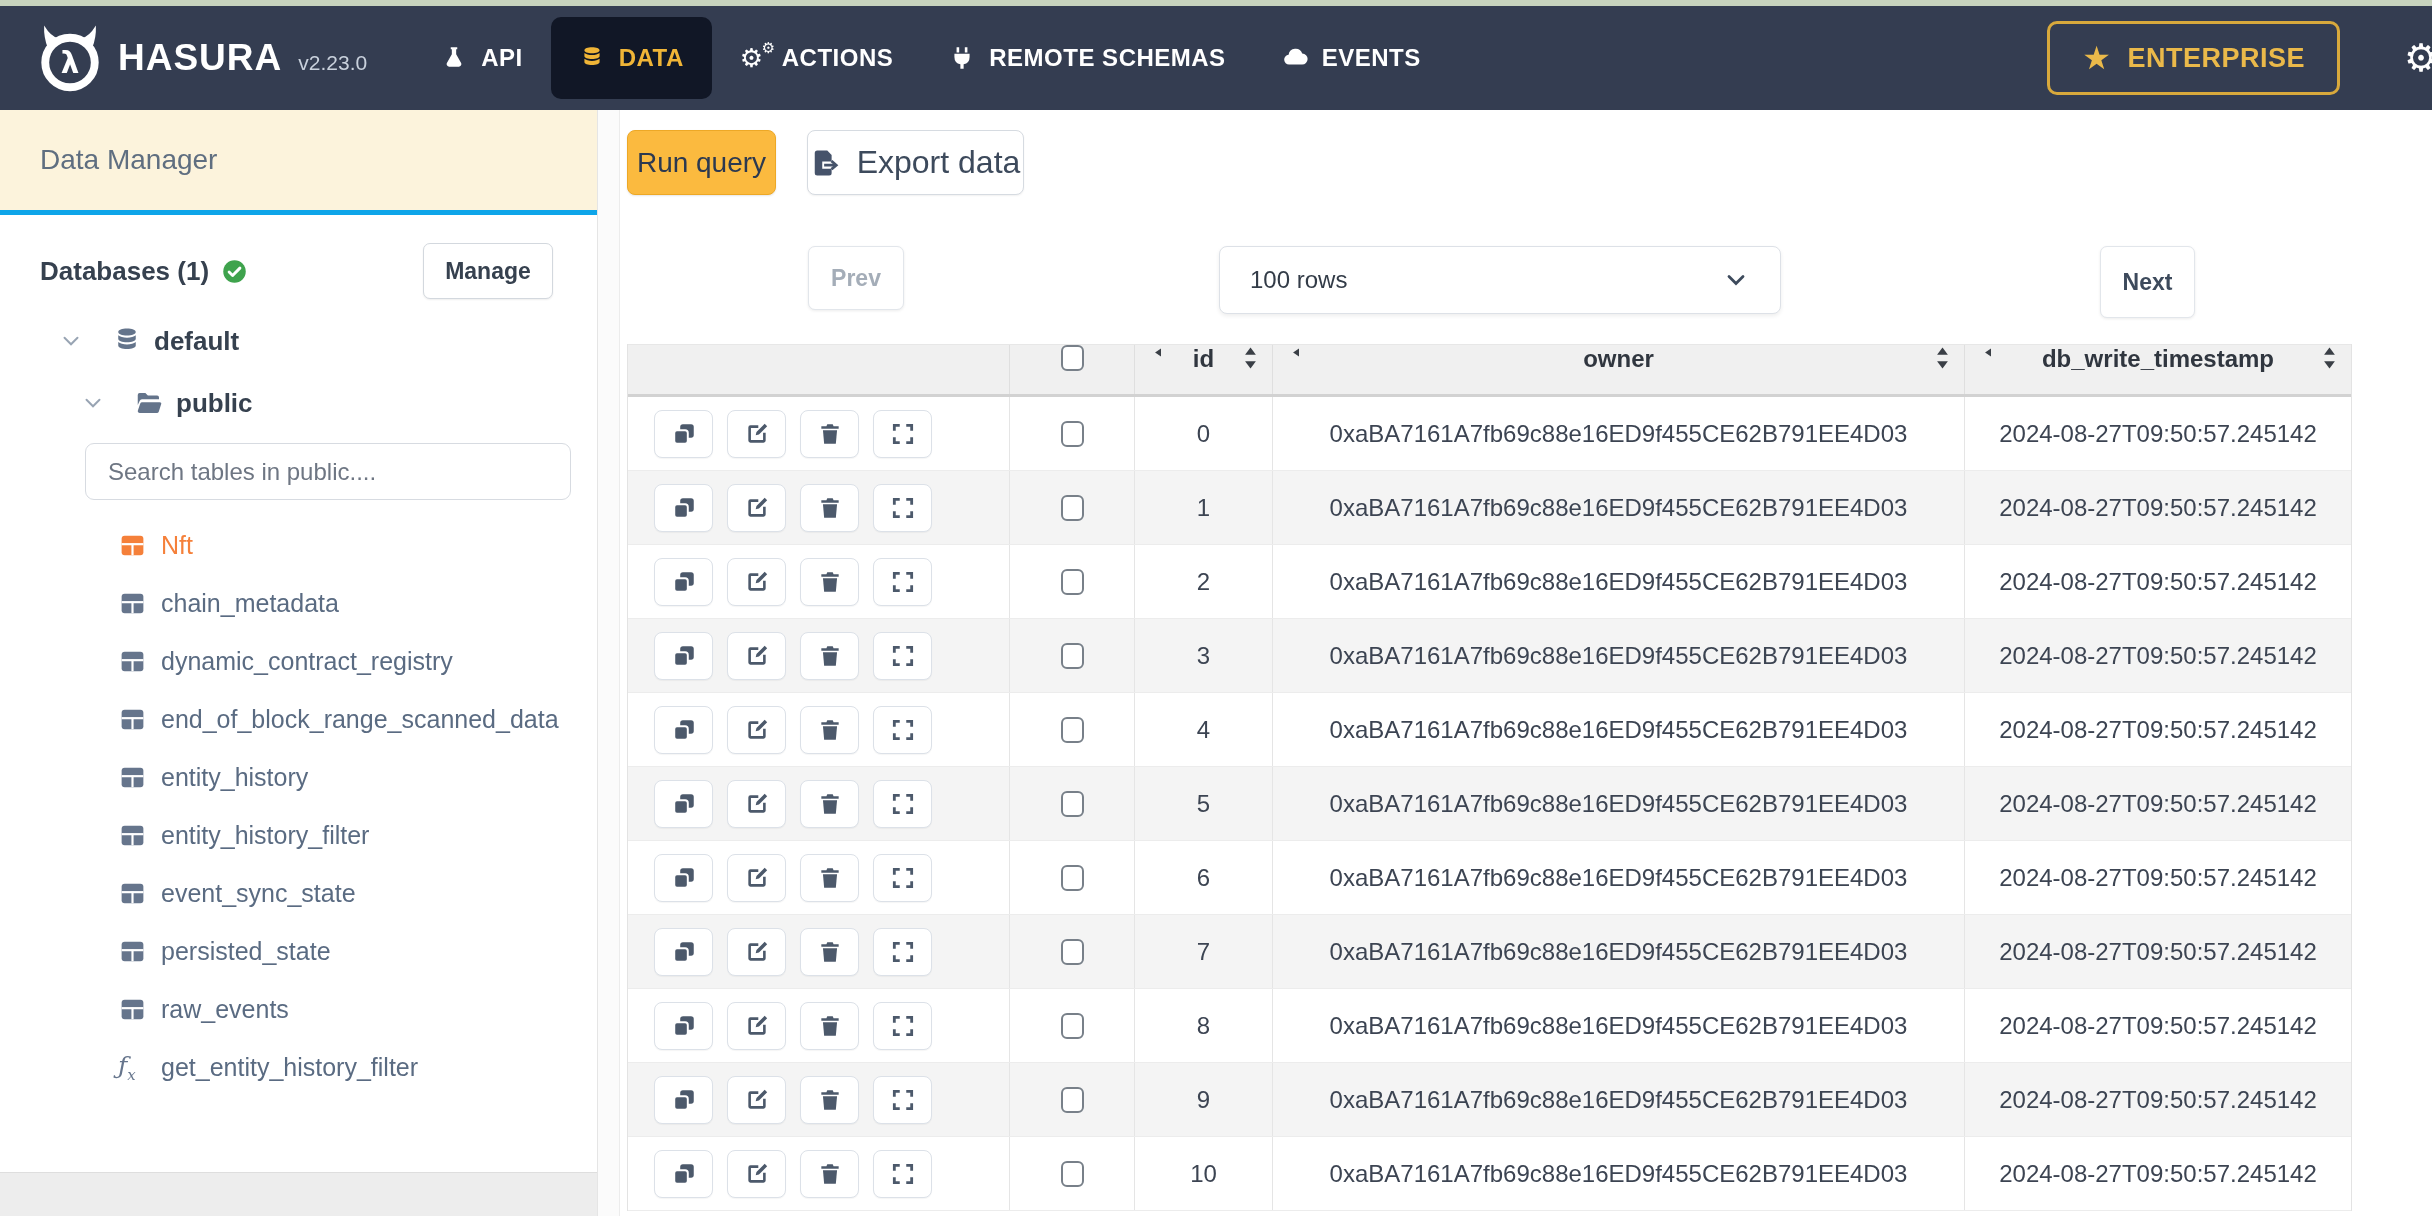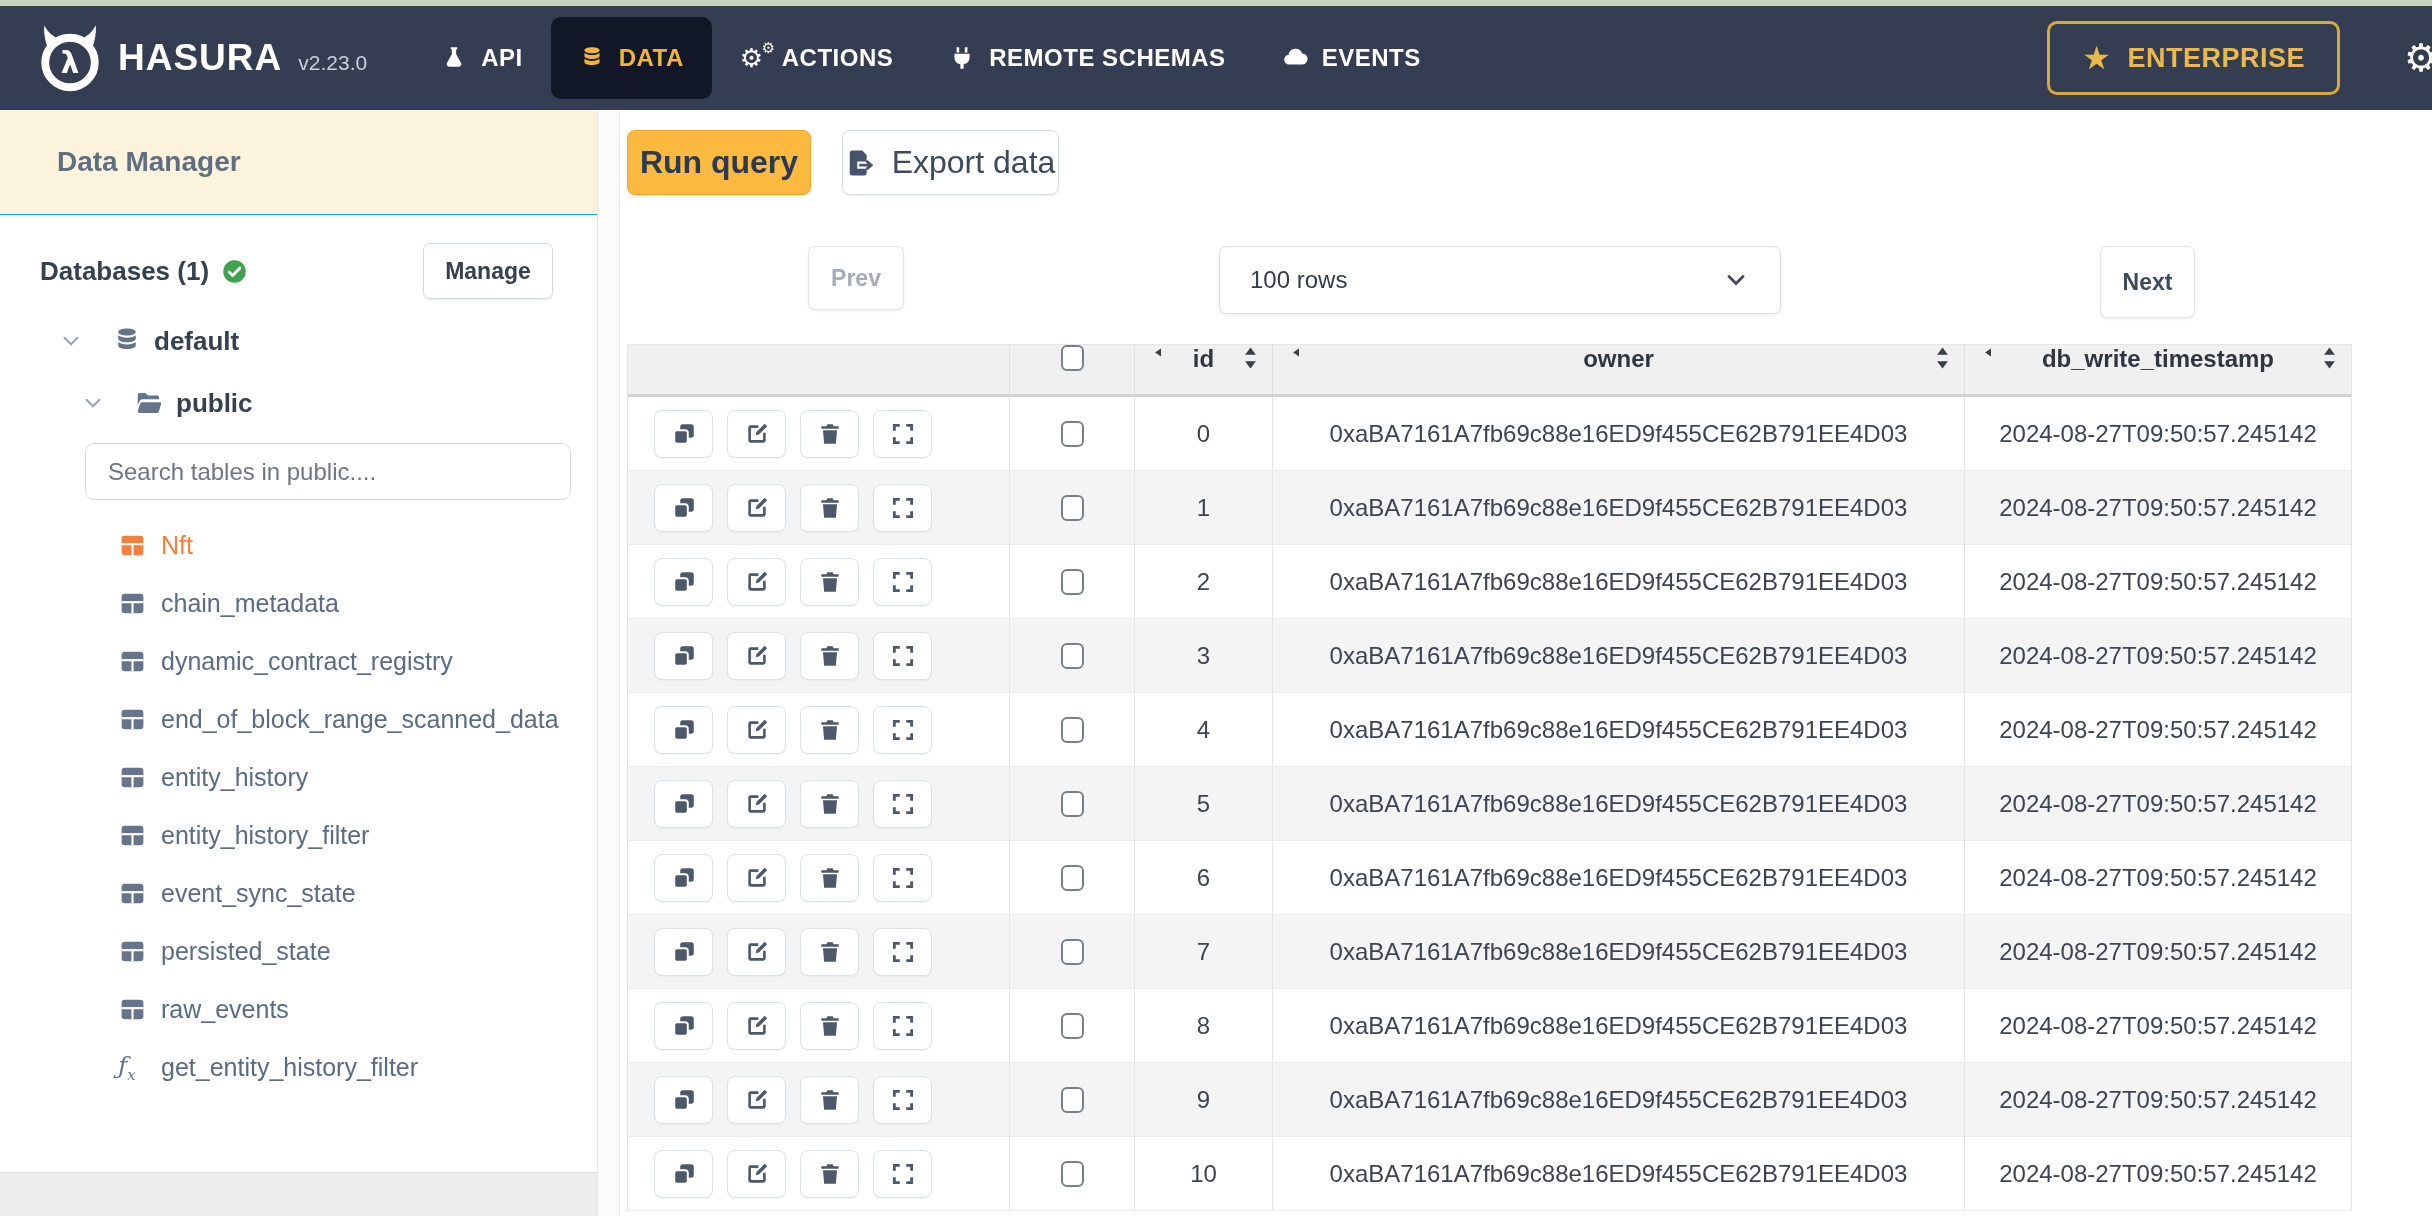--- a/index.html
+++ b/index.html
@@ -25,22 +25,22 @@
     padding:0 32px; height:74px; color:#eebա49; color:#eab94a; font-size:27px; font-weight:800;
     letter-spacing:.5px; background:transparent; cursor:pointer; }
   .enterprise-btn .star { font-size:32px; line-height:32px; }
   .nav-gear { color:#fff; font-size:38px; margin:0 -6px 0 64px; cursor:pointer; }
 
   
   .sidebar { position:absolute; left:0; top:110px; width:598px; bottom:0; background:#fff;
     border-right:1px solid #e5e5e5; }
   .scroll-track { position:absolute; left:598px; top:110px; width:22px; bottom:0; background:#fbfbfb;
     border-right:1px solid #ececec; cursor:pointer; }
-  .dm-header { height:105px; background:#fcf3dc; display:flex; align-items:center; padding-left:57px;
-    color:#5f6e80; font-size:28px; font-weight:700; border-bottom:1px solid #0ea5e9; }
+  .dm-header { height:105px; background:#fcf3dc; display:flex; align-items:center; padding-left:40px;
+    color:#5f6e80; font-size:28px; font-weight:400; border-bottom:5px solid #0ea5e9; }
   .db-row { margin:28px 44px 0 40px; height:56px; display:flex; justify-content:space-between; align-items:center; }
   .db-label { display:flex; align-items:center; gap:12px; color:#36414f; font-size:26px; font-weight:700; }
   .db-label svg { width:27px; height:27px; }
   .manage-btn { width:130px; height:56px; background:#fff; border:1px solid #d3d8de; border-radius:7px;
     color:#36414f; font-size:23px; font-weight:700; box-shadow:0 1px 2px rgba(0,0,0,.07); cursor:pointer; }
   .tree-row { display:flex; align-items:center; height:52px; cursor:pointer;text-align:center; }
   .tree-row.lvl1 { margin-top:16px; padding-left:58px; }
   .tree-row.lvl2 { margin-top:10px; padding-left:80px; }
   .tree-chevron { width:26px; height:26px; color:#98a4b3; }
   .tree-icon { width:30px; height:30px; color:#64748b; margin-left:28px; }
@@ -59,22 +59,22 @@
     font-size:25px; color:#66758c; flex:none; }
   .fx-glyph sub { font-size:15px; }
   .sidebar-footer { position:absolute; left:0; right:0; bottom:0; height:44px; background:#ededed;
     border-top:1px solid #dedede; }
 
   
   .main { position:absolute; left:621px; top:110px; right:0; bottom:0; background:#fff; }
   .toolbar { position:absolute; left:6px; top:20px; display:flex; gap:31px; }
   .btn { display:flex; align-items:center; justify-content:center; border-radius:8px; cursor:pointer;
     font-family:"Liberation Sans",sans-serif; }
-  .run-btn { width:184px; height:65px; background:#fbba3f; border:1px solid #eda826;
-    color:#2c3950; font-size:32px; font-weight:700; box-shadow:0 1px 2px rgba(0,0,0,.1); }
+  .run-btn { width:149px; height:65px; background:#fbba3f; border:1px solid #eda826;
+    color:#2c3950; font-size:28px; font-weight:400; box-shadow:0 1px 2px rgba(0,0,0,.1); }
   .export-btn { width:217px; height:65px; background:#fff; border:1px solid #d6dbe1; gap:16px;
     color:#3d4a5c; font-size:32px; font-weight:400; box-shadow:0 1px 2px rgba(0,0,0,.06); }
   .export-btn svg { width:30px; height:30px; color:#46536a; }
 
   .pager { position:absolute; left:0; top:136px; right:0; height:70px; }
   .page-btn { position:absolute; background:#fff; border:1px solid #e2e6eb; border-radius:7px;
     font-size:23px; font-weight:700; box-shadow:0 1px 3px rgba(0,0,0,.08); cursor:pointer; }
   .prev-btn { left:187px; width:96px; height:64px; color:#a4adb8; }
   .next-btn { left:1479px; width:95px; height:72px; color:#3d4a5c; }
   .rows-select { position:absolute; left:598px; width:562px; height:68px; background:#fff;

